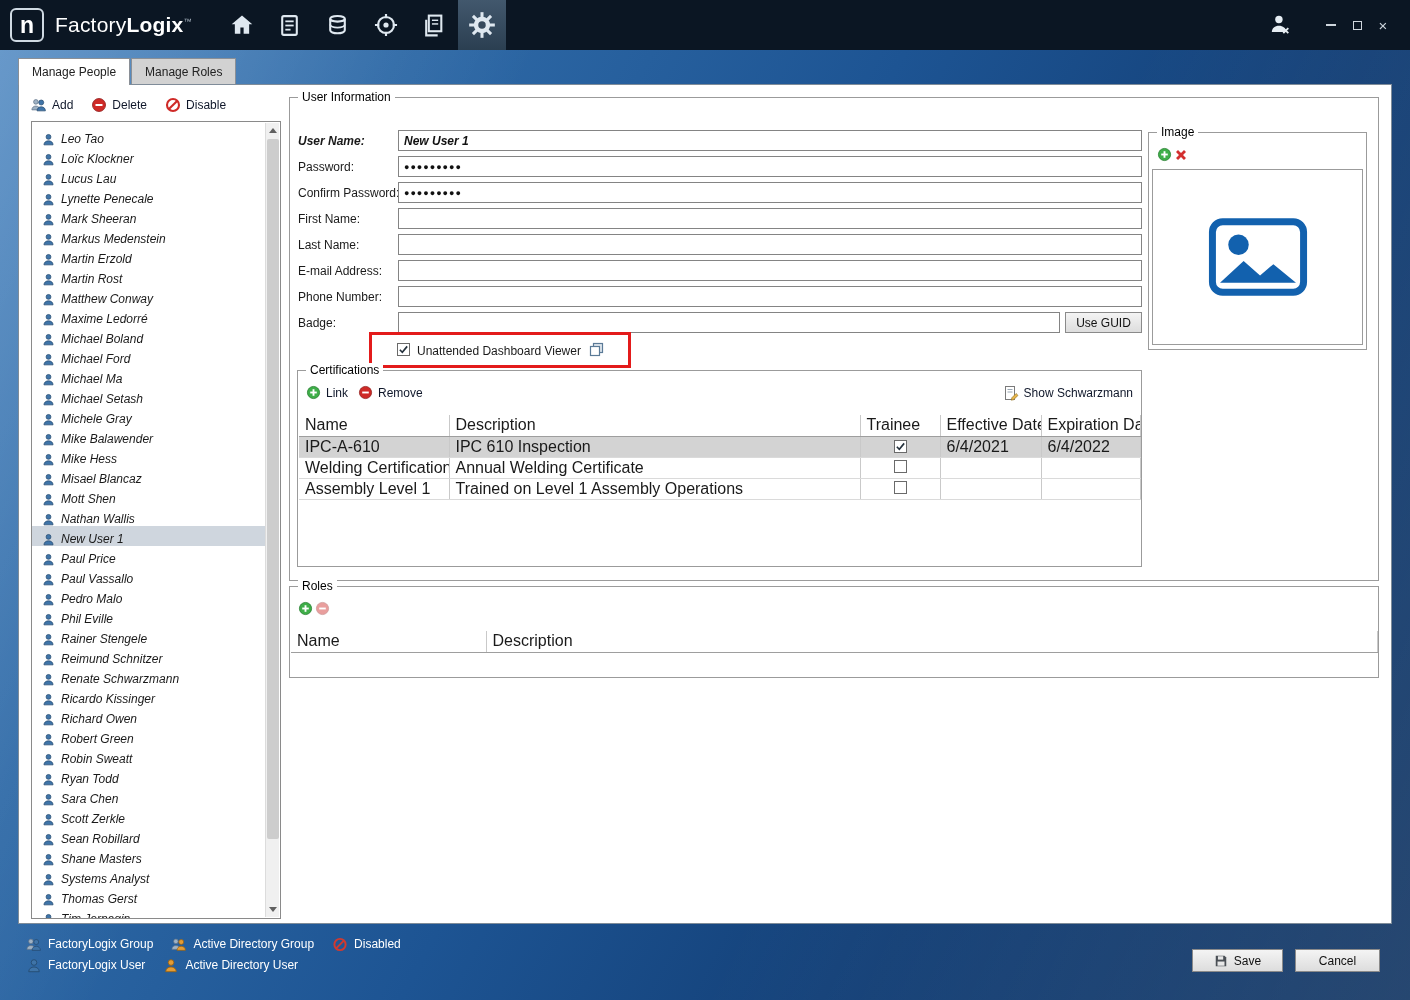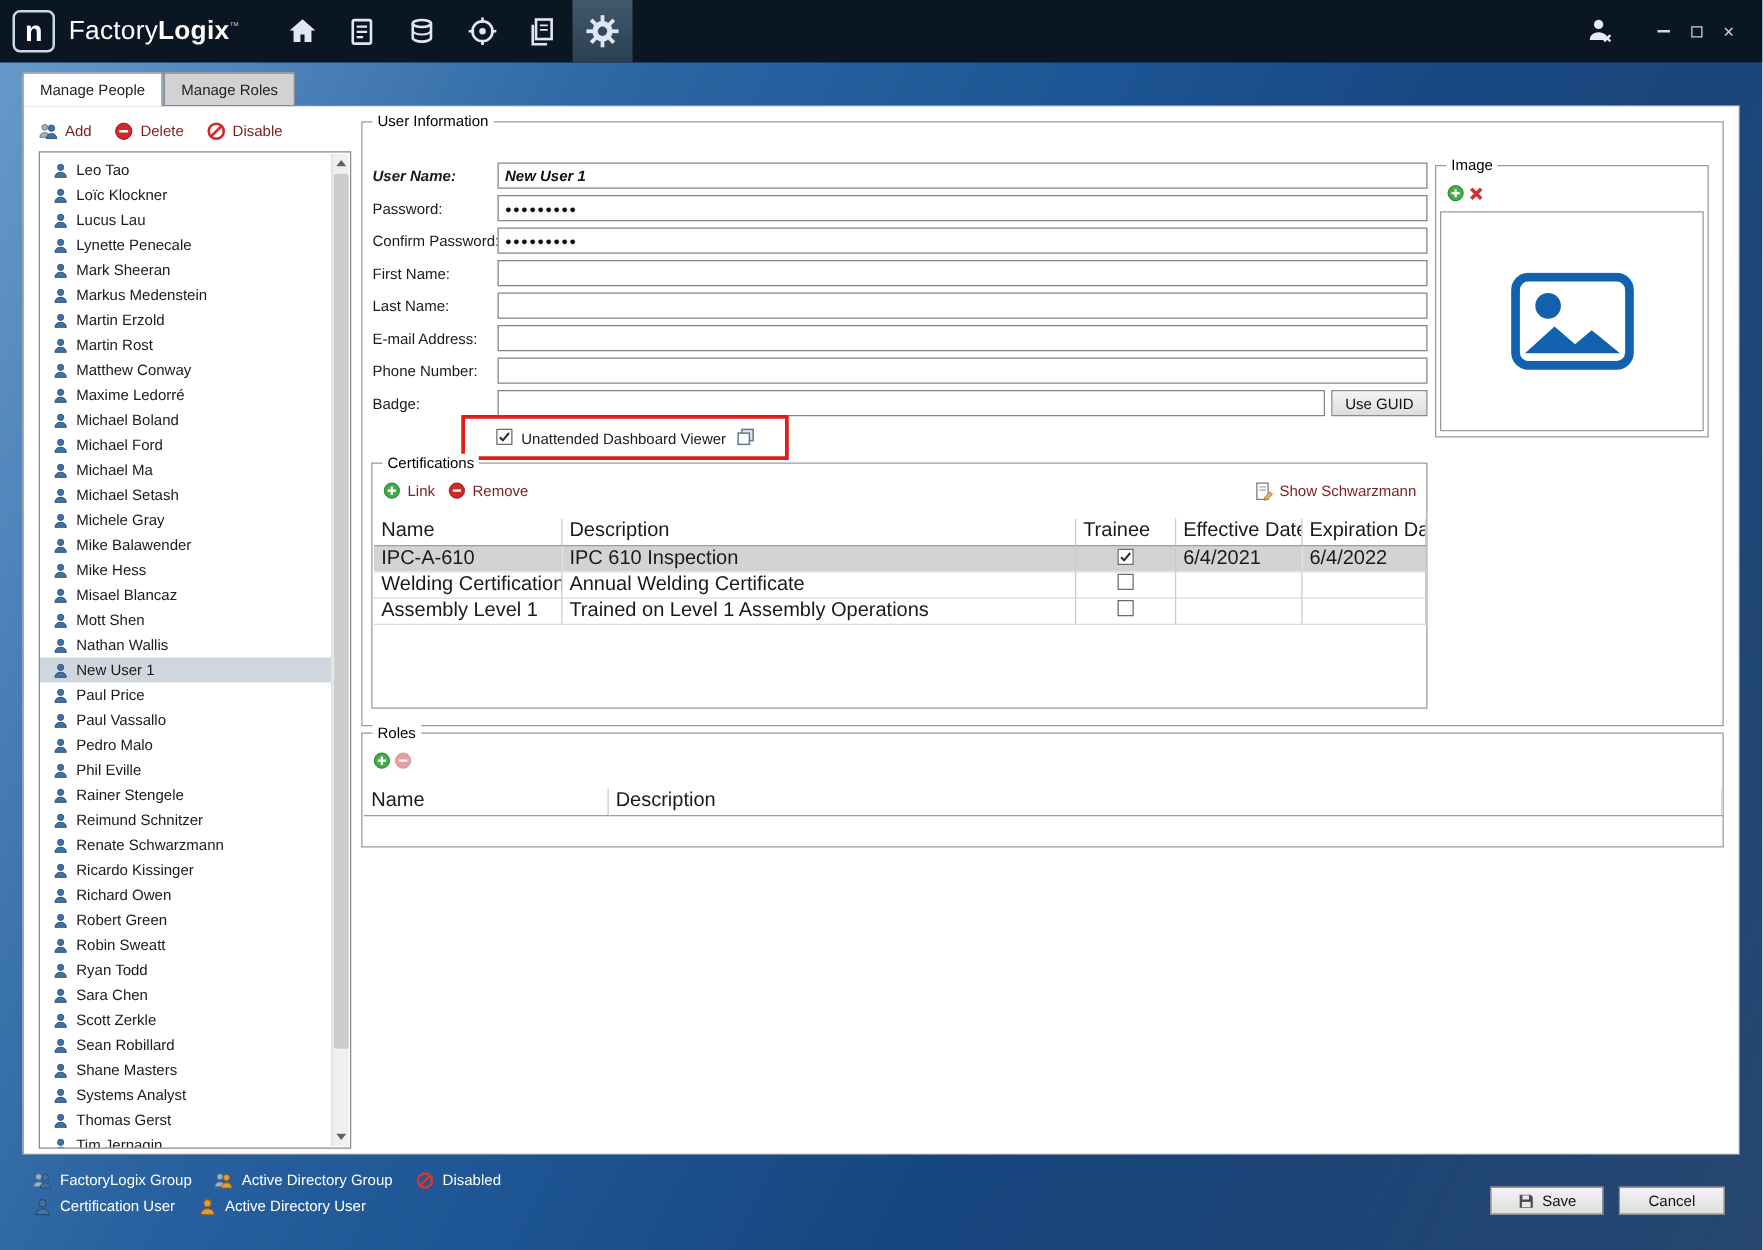--- a/index.html
+++ b/index.html
@@ -27,26 +27,26 @@
   .logout-slot{width:40px;height:40px;display:flex;align-items:center;justify-content:center;margin-right:18px;cursor:pointer;}
   
   .tabs{position:absolute;left:18px;top:58px;height:26px;display:flex;}
   .tab{height:26px;display:inline-flex;align-items:center;padding:0 13px;border:1px solid #8a8f96;border-bottom:none;
     background:#d2d2d2;color:#222;cursor:pointer;margin-right:1px;}
   .tab.active{background:#fff;height:27px;position:relative;z-index:3;}
   
   .page{position:absolute;left:18px;top:84px;width:1374px;height:840px;background:#fff;border:1px solid #7f8c99;z-index:2;}
   
   .ltoolbar{position:absolute;left:12px;top:9px;height:22px;display:flex;align-items:center;gap:18px;}
-  .tbtn{display:inline-flex;align-items:center;gap:5px;cursor:pointer;color:#7f1d1d;justify-content:flex-end;}
+  .tbtn{display:inline-flex;align-items:center;gap:5px;cursor:pointer;color:#0f172a;justify-content:flex-end;}
   .tbtn svg{width:16px;height:16px;}
   
   .people-box{position:absolute;left:12px;top:36px;width:250px;height:798px;border:1px solid #8a8a8a;background:#fff;overflow:hidden;}
   .people-list{position:absolute;left:0;top:0;right:15px;bottom:0;overflow:hidden;padding-top:4px;}
-  .lrow{height:20px;display:flex;align-items:center;gap:6px;padding-left:10px;cursor:pointer;white-space:nowrap;}
+  .lrow{height:20px;display:flex;align-items:flex-end;gap:6px;padding-left:10px;cursor:pointer;white-space:nowrap;font-style:italic;}
   .lrow.sel{background:#cfd6de;}
   .p-ico{width:13px;height:13px;flex:0 0 13px;}
   
   .sbar{position:absolute;top:1px;right:1px;bottom:1px;width:14px;background:#f0f0f0;border-left:1px solid #dcdcdc;}
   .sarrow{position:absolute;left:0;width:14px;height:15px;display:flex;align-items:center;justify-content:center;cursor:pointer;}
   .sarrow.up{top:0;} .sarrow.down{bottom:0;}
   .tri-up{width:0;height:0;border-left:4px solid transparent;border-right:4px solid transparent;border-bottom:5px solid #606060;}
   .tri-down{width:0;height:0;border-left:4px solid transparent;border-right:4px solid transparent;border-top:5px solid #606060;}
   .sthumb{position:absolute;left:1px;width:12px;top:16px;height:700px;background:#cdcdcd;border-radius:2px;cursor:grab;}
   
@@ -686,21 +686,21 @@
         </svg>
         <span>Disabled</span>
       </span>
     </div>
   <div class="legrow" style="left:26px;top:958px;">
       <span class="legitem">
         <svg class="lg-ico" viewBox="0 0 16 16">
           <circle cx="8" cy="4.8" r="3" fill="#3f74a8" stroke="#24496e" stroke-width=".9"></circle>
           <path d="M2.4 14.6c0-3.1 2.5-5 5.6-5s5.6 1.9 5.6 5z" fill="#3f74a8" stroke="#24496e" stroke-width=".9"></path>
         </svg>
-        <span>Certification User</span>
+        <span>FactoryLogix User</span>
       </span>
       <span class="legitem">
         <svg class="lg-ico" viewBox="0 0 16 16">
           <circle cx="8" cy="4.8" r="3" fill="#e49c35" stroke="#9a6310" stroke-width=".9"></circle>
           <path d="M2.4 14.6c0-3.1 2.5-5 5.6-5s5.6 1.9 5.6 5z" fill="#e49c35" stroke="#9a6310" stroke-width=".9"></path>
         </svg>
         <span>Active Directory User</span>
       </span>
     </div>
 

